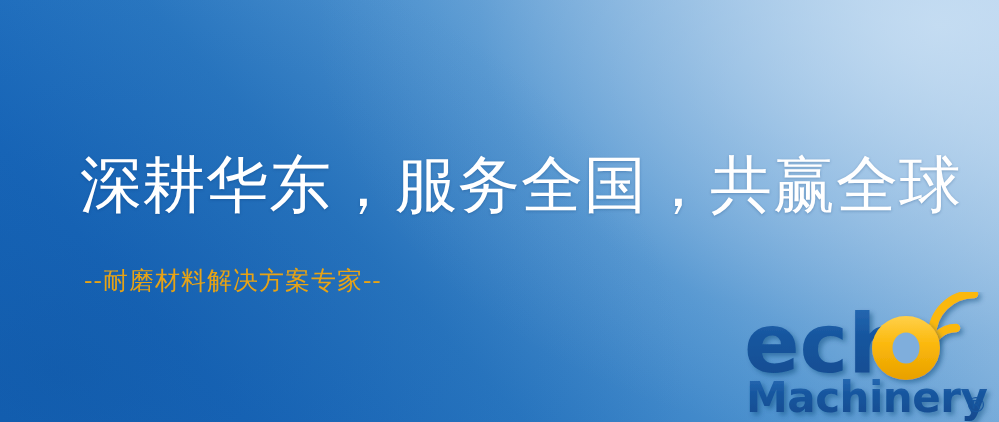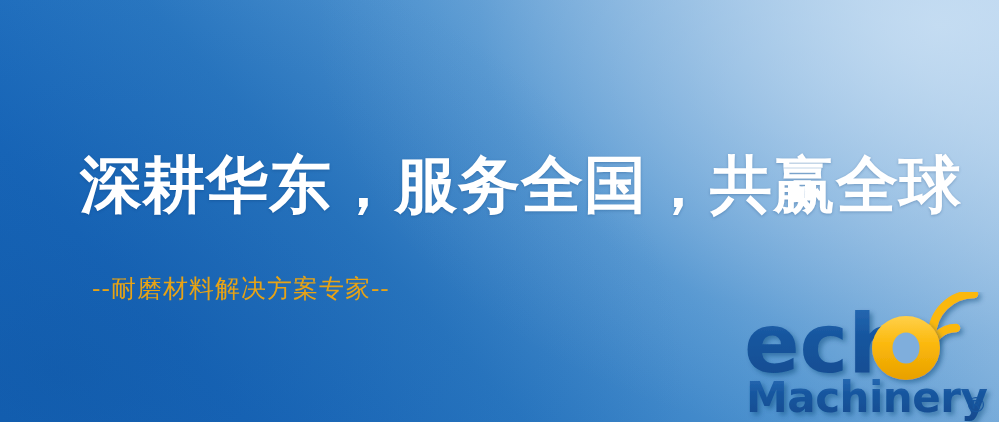--- a/index.html
+++ b/index.html
@@ -49,32 +49,32 @@
 
   
   .headline {
     position: absolute;
     left: 80px;
     top: 152px;
     margin: 0;
     font-family: "DejaVu Serif", "Liberation Serif", serif;
     font-size: 62px;
     line-height: 1.06;
-    font-weight: 700;
+    font-weight: 400;
     color: #ffffff;
     letter-spacing: 1px;
     white-space: nowrap;
     text-shadow: 0 1px 3px rgba(8,52,104,0.28);
   }
   
   .subtitle {
     position: absolute;
     left: 84px;
     top: 266px;
-    margin: 8px;
+    margin: 0;
     font-family: "DejaVu Serif", "Liberation Serif", serif;
     font-size: 25px;
     line-height: 1.2;
     font-weight: 400;
     color: #E7A315;
     letter-spacing: 1px;
     white-space: nowrap;
   }
 
   

